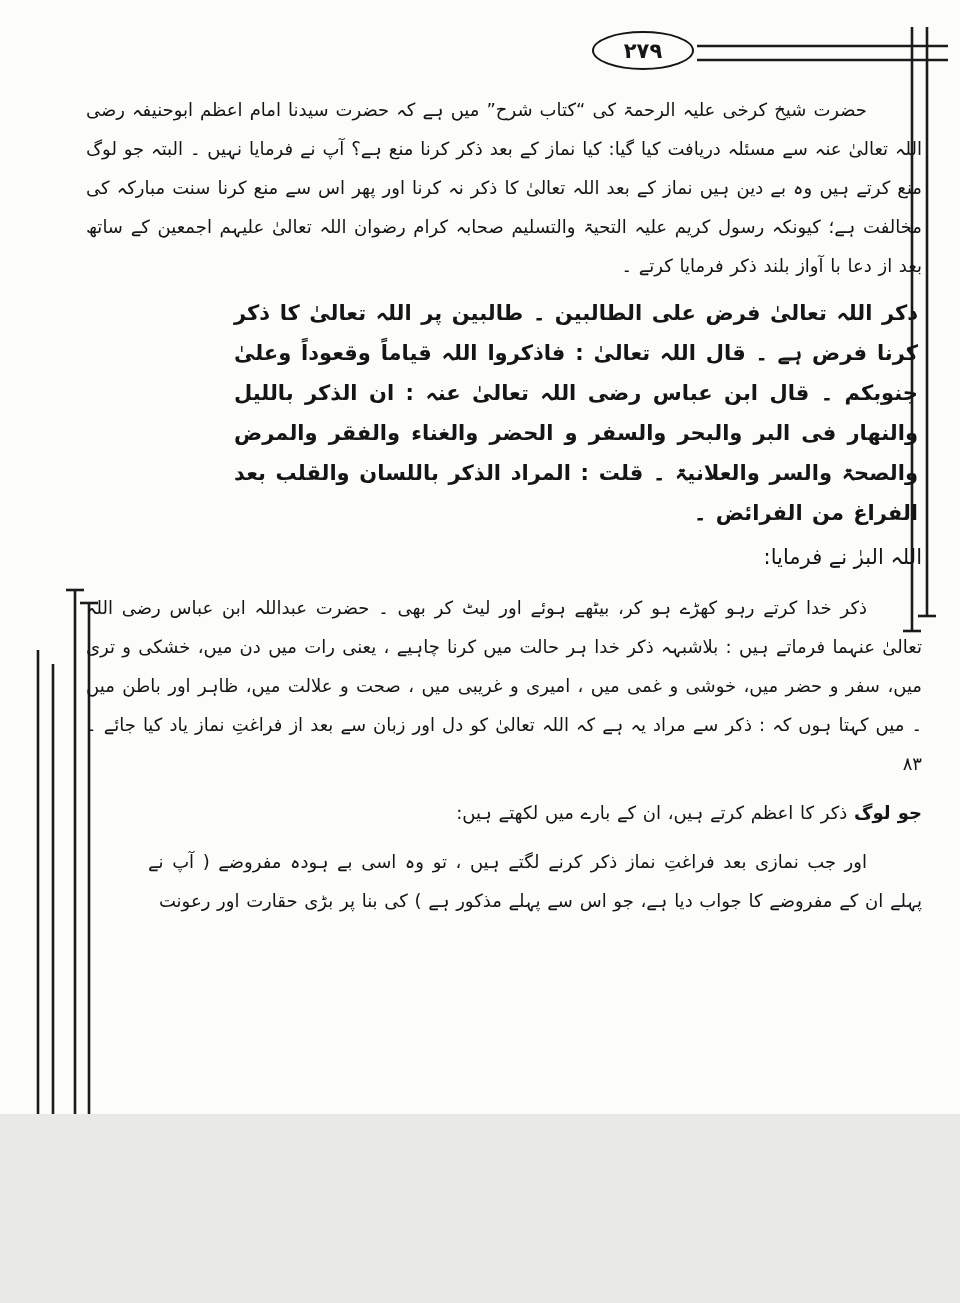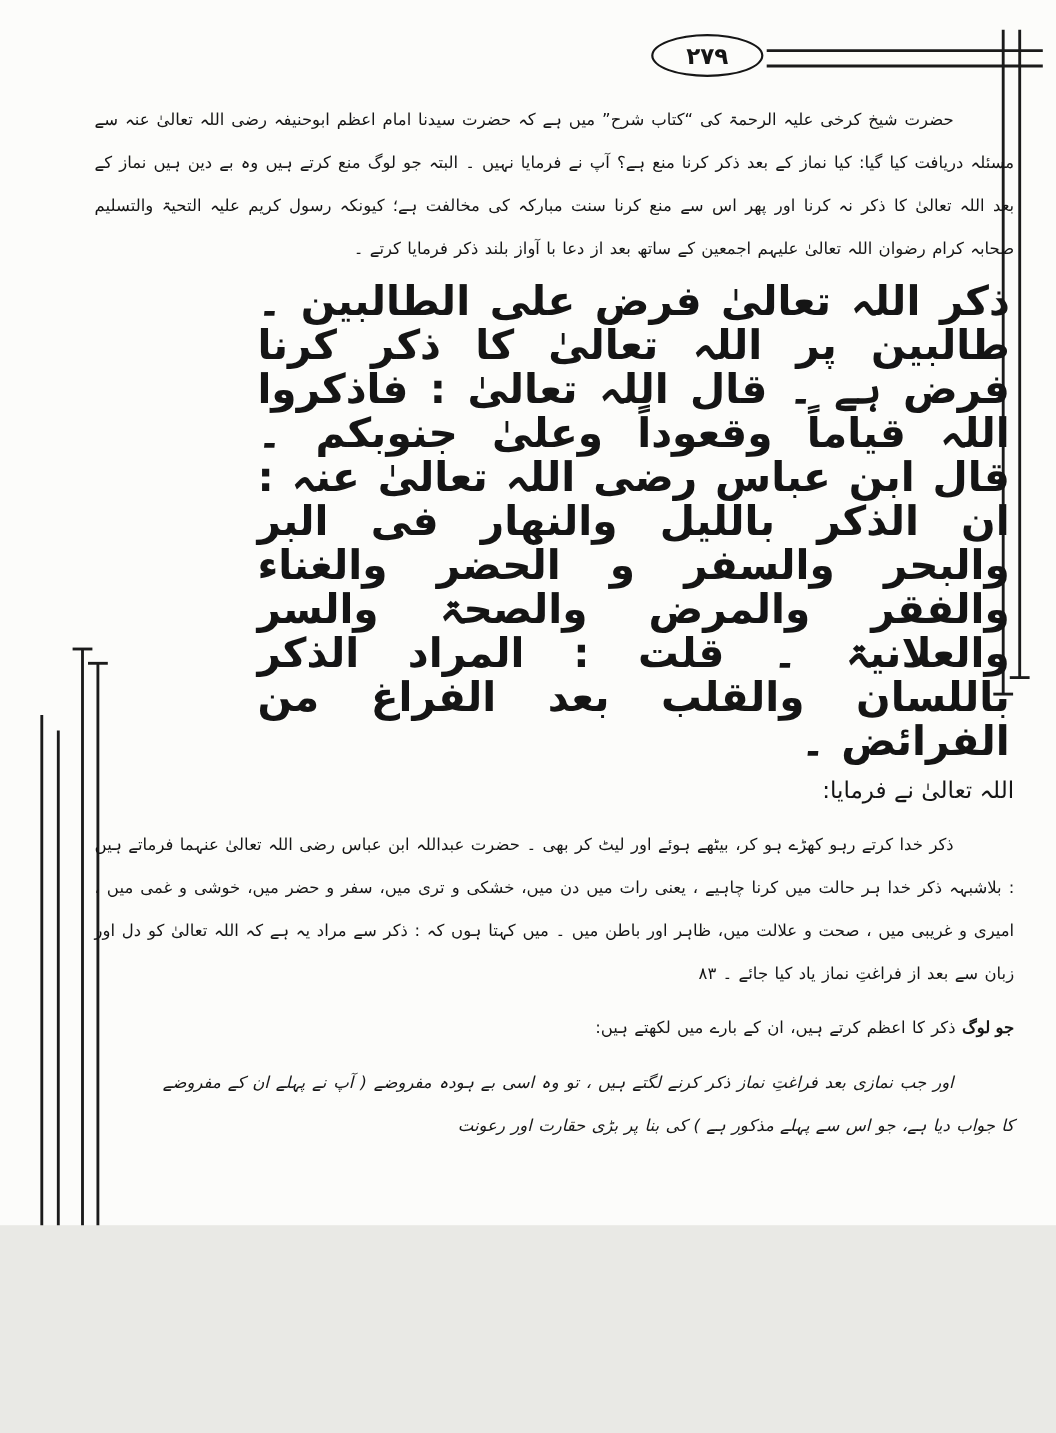--- a/index.html
+++ b/index.html
@@ -34,45 +34,45 @@
   }
   .oval.top    { left: 592px; top: 31px;   width: 102px; height: 39px; font-size: 21px; }
   .oval.bottom { left: 258px; top: 1229px; width: 124px; height: 43px; font-size: 27px; }
   .text-col {
     position: relative;
     z-index: 2;
     direction: rtl;
     padding: 90px 38px 0 86px;
   }
   .para {
-    font-size: 15px;
+    font-size: 18px;
     line-height: 39px;
     text-align: justify;
     word-spacing: 1px;
   }
   .indent { text-indent: 55px; }
   .para1 { margin-bottom: 8px; }
   .arabic-quote {
-    font-size: 37px;
+    font-size: 21px;
     font-weight: bold;
     line-height: 40px;
     text-align: justify;
     margin: 6px 4px 6px 148px;
     word-spacing: 2px;
   }
   .lead-in {
     font-size: 21px;
     line-height: 37px;
     text-align: right;
     margin-bottom: 4px;
   }
   .para2 { margin-bottom: 10px; margin-top: 12px; }
   .denial-intro { margin-bottom: 10px; }
-  .denial-intro b { font-weight: bold; font-family: Liberation Serif, serif; }
-  .quote-indent { margin-left: 62px; font-style: italic; }
+  .denial-intro b { font-weight: bold; }
+  .quote-indent { margin-left: 62px; }
 </style>
 </head>
 <body>
 
 <div class="page">
 
   <svg class="frame" width="960" height="1303" viewBox="0 0 960 1303" xmlns="http://www.w3.org/2000/svg">
     <g stroke="#1b1b1b" stroke-width="2.6" fill="none">
 
       <path d="M697 46 H948"></path>
@@ -96,21 +96,21 @@
   <div class="oval top">
     <span>۲۷۹</span>
   </div>
 
   <div class="text-col">
 
     <p class="para indent para1">حضرت شیخ کرخی علیہ الرحمۃ کی “کتاب شرح” میں ہے کہ حضرت سیدنا امام اعظم ابوحنیفہ رضی اللہ تعالیٰ عنہ سے مسئلہ دریافت کیا گیا: کیا نماز کے بعد ذکر کرنا منع ہے؟ آپ نے فرمایا نہیں ۔ البتہ جو لوگ منع کرتے ہیں وہ بے دین ہیں نماز کے بعد اللہ تعالیٰ کا ذکر نہ کرنا اور پھر اس سے منع کرنا سنت مبارکہ کی مخالفت ہے؛ کیونکہ رسول کریم علیہ التحیۃ والتسلیم صحابہ کرام رضوان اللہ تعالیٰ علیہم اجمعین کے ساتھ بعد از دعا با آواز بلند ذکر فرمایا کرتے ۔</p>
 
     <div class="arabic-quote">ذکر اللہ تعالیٰ فرض علی الطالبین ۔ طالبین پر اللہ تعالیٰ کا ذکر کرنا فرض ہے ۔ قال اللہ تعالیٰ : فاذکروا اللہ قیاماً وقعوداً وعلیٰ جنوبکم ۔ قال ابن عباس رضی اللہ تعالیٰ عنہ : ان الذکر باللیل والنھار فی البر والبحر والسفر و الحضر والغناء والفقر والمرض والصحۃ والسر والعلانیۃ ۔ قلت : المراد الذکر باللسان والقلب بعد الفراغ من الفرائض ۔</div>
 
-    <p class="lead-in">اللہ تعالیٰ نے فرمایا:</p>
+    <p class="lead-in">اللہ البرٰ نے فرمایا:</p>
 
     <p class="para indent para2">ذکر خدا کرتے رہو کھڑے ہو کر، بیٹھے ہوئے اور لیٹ کر بھی ۔ حضرت عبداللہ ابن عباس رضی اللہ تعالیٰ عنہما فرماتے ہیں : بلاشبہہ ذکر خدا ہر حالت میں کرنا چاہیے ، یعنی رات میں دن میں، خشکی و تری میں، سفر و حضر میں، خوشی و غمی میں ، امیری و غریبی میں ، صحت و علالت میں، ظاہر اور باطن میں ۔ میں کہتا ہوں کہ : ذکر سے مراد یہ ہے کہ اللہ تعالیٰ کو دل اور زبان سے بعد از فراغتِ نماز یاد کیا جائے ۔ ۸۳</p>
 
     <p class="para denial-intro"><b>جو لوگ</b><span> ذکر کا اعظم کرتے ہیں، ان کے بارے میں لکھتے ہیں:</span></p>
 
     <p class="para indent quote-indent">اور جب نمازی بعد فراغتِ نماز ذکر کرنے لگتے ہیں ، تو وہ اسی بے ہودہ مفروضے ( آپ نے پہلے ان کے مفروضے کا جواب دیا ہے، جو اس سے پہلے مذکور ہے ) کی بنا پر بڑی حقارت اور رعونت</p>
 
   </div>
 
   <div class="oval bottom">

